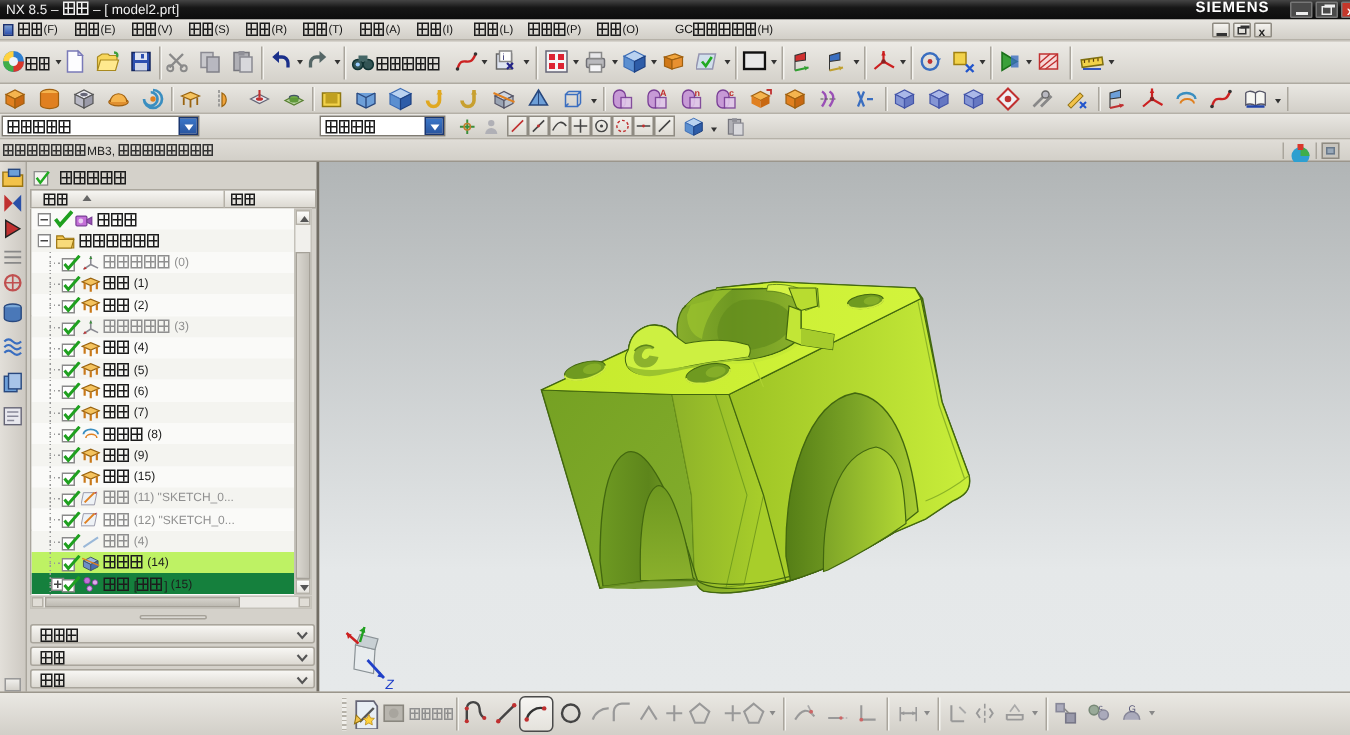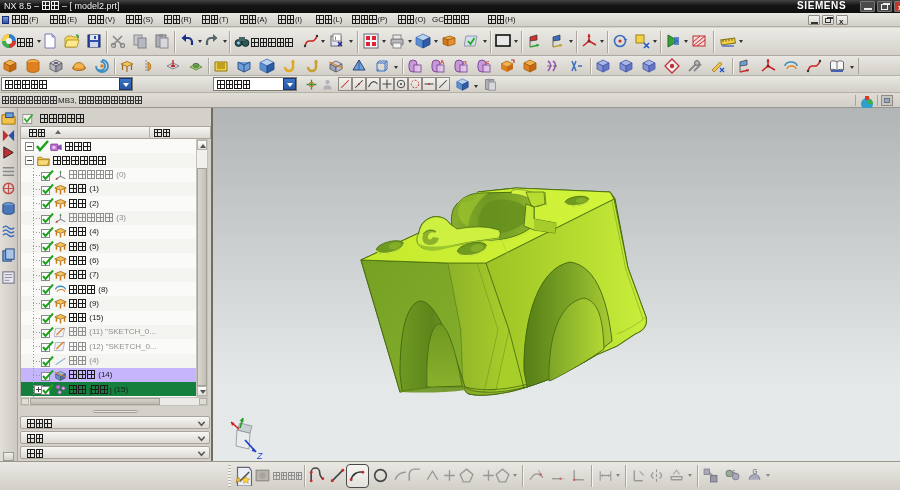--- a/index.html
+++ b/index.html
@@ -29,21 +29,21 @@
 <div class="abs" style="left:50px;top:2px;font-size:8px;color:#111;white-space:nowrap"><i class="z zg" style="width:7.5px;height:8.5px;margin-right:1px;"></i><i class="z zg" style="width:7.5px;height:8.5px;margin-right:1px;"></i><span style="font-size:7.5px">(E)</span></div>
 <div class="abs" style="left:88px;top:2px;font-size:8px;color:#111;white-space:nowrap"><i class="z zg" style="width:7.5px;height:8.5px;margin-right:1px;"></i><i class="z zg" style="width:7.5px;height:8.5px;margin-right:1px;"></i><span style="font-size:7.5px">(V)</span></div>
 <div class="abs" style="left:126px;top:2px;font-size:8px;color:#111;white-space:nowrap"><i class="z zg" style="width:7.5px;height:8.5px;margin-right:1px;"></i><i class="z zg" style="width:7.5px;height:8.5px;margin-right:1px;"></i><span style="font-size:7.5px">(S)</span></div>
 <div class="abs" style="left:164px;top:2px;font-size:8px;color:#111;white-space:nowrap"><i class="z zg" style="width:7.5px;height:8.5px;margin-right:1px;"></i><i class="z zg" style="width:7.5px;height:8.5px;margin-right:1px;"></i><span style="font-size:7.5px">(R)</span></div>
 <div class="abs" style="left:202px;top:2px;font-size:8px;color:#111;white-space:nowrap"><i class="z zg" style="width:7.5px;height:8.5px;margin-right:1px;"></i><i class="z zg" style="width:7.5px;height:8.5px;margin-right:1px;"></i><span style="font-size:7.5px">(T)</span></div>
 <div class="abs" style="left:240px;top:2px;font-size:8px;color:#111;white-space:nowrap"><i class="z zg" style="width:7.5px;height:8.5px;margin-right:1px;"></i><i class="z zg" style="width:7.5px;height:8.5px;margin-right:1px;"></i><span style="font-size:7.5px">(A)</span></div>
 <div class="abs" style="left:278px;top:2px;font-size:8px;color:#111;white-space:nowrap"><i class="z zg" style="width:7.5px;height:8.5px;margin-right:1px;"></i><i class="z zg" style="width:7.5px;height:8.5px;margin-right:1px;"></i><span style="font-size:7.5px">(I)</span></div>
 <div class="abs" style="left:316px;top:2px;font-size:8px;color:#111;white-space:nowrap"><i class="z zg" style="width:7.5px;height:8.5px;margin-right:1px;"></i><i class="z zg" style="width:7.5px;height:8.5px;margin-right:1px;"></i><span style="font-size:7.5px">(L)</span></div>
 <div class="abs" style="left:352px;top:2px;font-size:8px;color:#111;white-space:nowrap"><i class="z zg" style="width:7.5px;height:8.5px;margin-right:1px;"></i><i class="z zg" style="width:7.5px;height:8.5px;margin-right:1px;"></i><i class="z zg" style="width:7.5px;height:8.5px;margin-right:1px;"></i><span style="font-size:7.5px">(P)</span></div>
 <div class="abs" style="left:398px;top:2px;font-size:8px;color:#111;white-space:nowrap"><i class="z zg" style="width:7.5px;height:8.5px;margin-right:1px;"></i><i class="z zg" style="width:7.5px;height:8.5px;margin-right:1px;"></i><span style="font-size:7.5px">(O)</span></div>
-<div class="abs" style="left:432px;top:2px;font-size:8px;color:#111;white-space:nowrap">GC<i class="z zg" style="width:7.5px;height:8.5px;margin-right:1px;"></i><i class="z zg" style="width:7.5px;height:8.5px;margin-right:1px;"></i><i class="z zg" style="width:7.5px;height:8.5px;margin-right:1px;"></i></div>
+<div class="abs" style="left:450px;top:2px;font-size:8px;color:#111;white-space:nowrap">GC<i class="z zg" style="width:7.5px;height:8.5px;margin-right:1px;"></i><i class="z zg" style="width:7.5px;height:8.5px;margin-right:1px;"></i><i class="z zg" style="width:7.5px;height:8.5px;margin-right:1px;"></i></div>
 <div class="abs" style="left:488px;top:2px;font-size:8px;color:#111;white-space:nowrap"><i class="z zg" style="width:7.5px;height:8.5px;margin-right:1px;"></i><i class="z zg" style="width:7.5px;height:8.5px;margin-right:1px;"></i><span style="font-size:7.5px">(H)</span></div>
 <div class="abs" style="left:808px;top:2px;width:12px;height:10px;background:linear-gradient(#f4f3ef,#d8d5ce);border:1px solid #8f8b82;border-radius:1px">
       <div class="abs" style="left:2px;top:6px;width:7px;height:2px;background:#333"></div>
     </div>
 <div class="abs" style="left:822px;top:2px;width:12px;height:10px;background:linear-gradient(#f4f3ef,#d8d5ce);border:1px solid #8f8b82;border-radius:1px">
       <div class="abs" style="left:2px;top:2px;width:6px;height:5px;border:1px solid #333"></div>
       <div class="abs" style="left:4px;top:1px;width:6px;height:2px;background:#333"></div>
     </div>
 <div class="abs" style="left:836px;top:2px;width:12px;height:10px;background:linear-gradient(#f4f3ef,#d8d5ce);border:1px solid #8f8b82;border-radius:1px">
       <div class="abs" style="left:2px;top:1px;color:#222;font-size:8px;font-weight:bold">x</div>
@@ -722,21 +722,21 @@
 <div class="abs" style="left:12px;top:7px;width:7px;height:1px;background:repeating-linear-gradient(90deg,#999 0 1px,transparent 1px 3px)"></div>
 <svg class="abs" style="left:20px;top:2px" width="13" height="12" viewBox="0 0 13 12">
             <rect x="0.5" y="2.5" width="8" height="8" fill="#fff" stroke="#8a8a8a"></rect>
             <path d="M2 6 l2.5 3 L12 0.5" stroke="#1fa01f" stroke-width="2" fill="none"></path>
           </svg>
 <svg class="abs" style="left:33px;top:1px" width="13" height="13" viewBox="0 0 16 16">
             <path d="M2 12 L14 4" stroke="#9ab8d8" stroke-width="1.6"></path>
           </svg>
 <div class="abs" style="left:48px;top:2.5px;white-space:nowrap"><i class="z zgr" style="width:8px;height:9px;margin-right:1px;"></i><i class="z zgr" style="width:8px;height:9px;margin-right:1px;"></i><span style="font-size:8px;color:#8f8f8f;vertical-align:1px"> (4)</span></div>
 </div>
-<div class="abs" style="left:0;top:228.8px;width:176px;height:14.3px;background:#c4b5fd">
+<div class="abs" style="left:0;top:228.8px;width:176px;height:14.3px;background:#bef264">
 <div class="abs" style="left:12px;top:0;width:1px;height:100%;background:repeating-linear-gradient(#999 0 1px,transparent 1px 3px)"></div>
 <div class="abs" style="left:12px;top:7px;width:7px;height:1px;background:repeating-linear-gradient(90deg,#999 0 1px,transparent 1px 3px)"></div>
 <svg class="abs" style="left:20px;top:2px" width="13" height="12" viewBox="0 0 13 12">
             <rect x="0.5" y="2.5" width="8" height="8" fill="#fff" stroke="#8a8a8a"></rect>
             <path d="M2 6 l2.5 3 L12 0.5" stroke="#1fa01f" stroke-width="2" fill="none"></path>
           </svg>
 <svg class="abs" style="left:33px;top:1px" width="13" height="13" viewBox="0 0 16 16">
             <path d="M2 6 L8 3 L14 6 L8 9 Z" fill="#9ab8e0" stroke="#456" stroke-width="0.8"></path>
             <path d="M2 6 L8 9 L8 14 L2 11 Z" fill="#6d8fc8" stroke="#456" stroke-width="0.8"></path>
             <path d="M14 6 L8 9 L8 14 L14 11 Z" fill="#4a6eb0" stroke="#456" stroke-width="0.8"></path>

